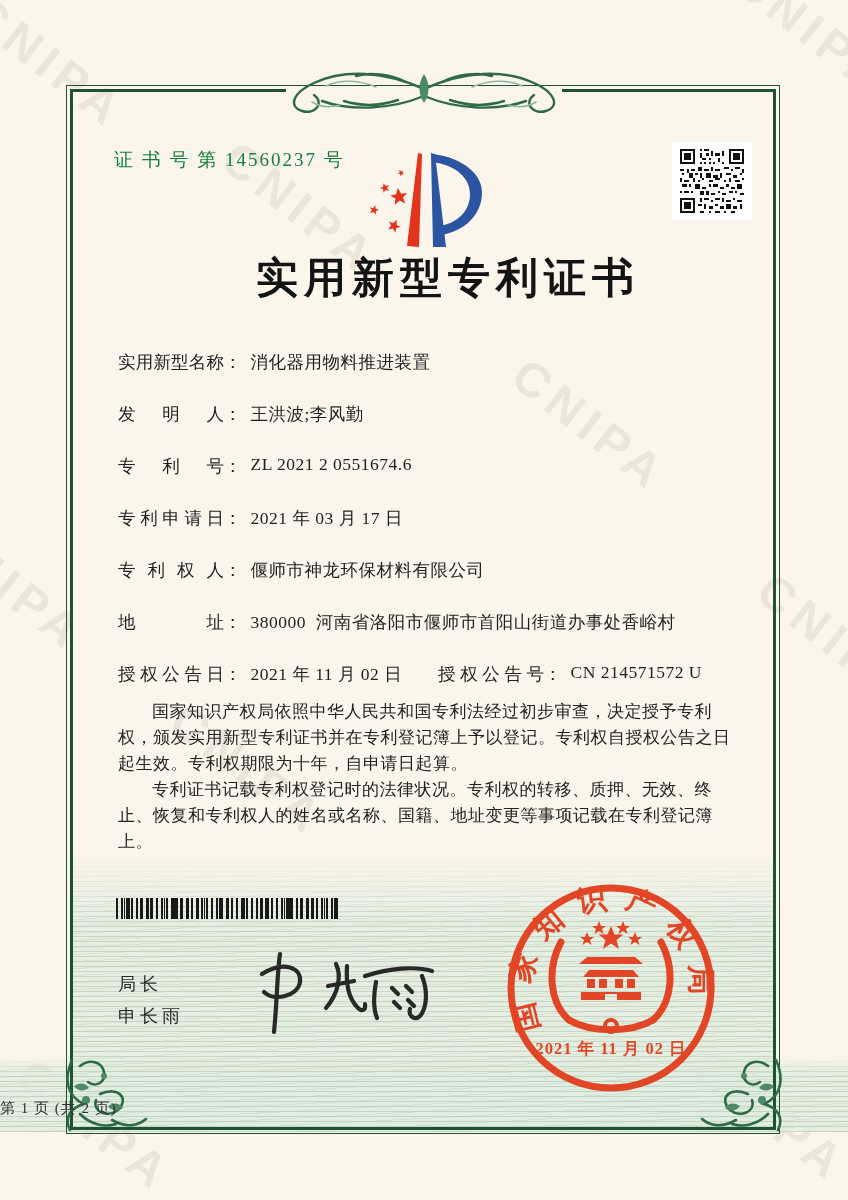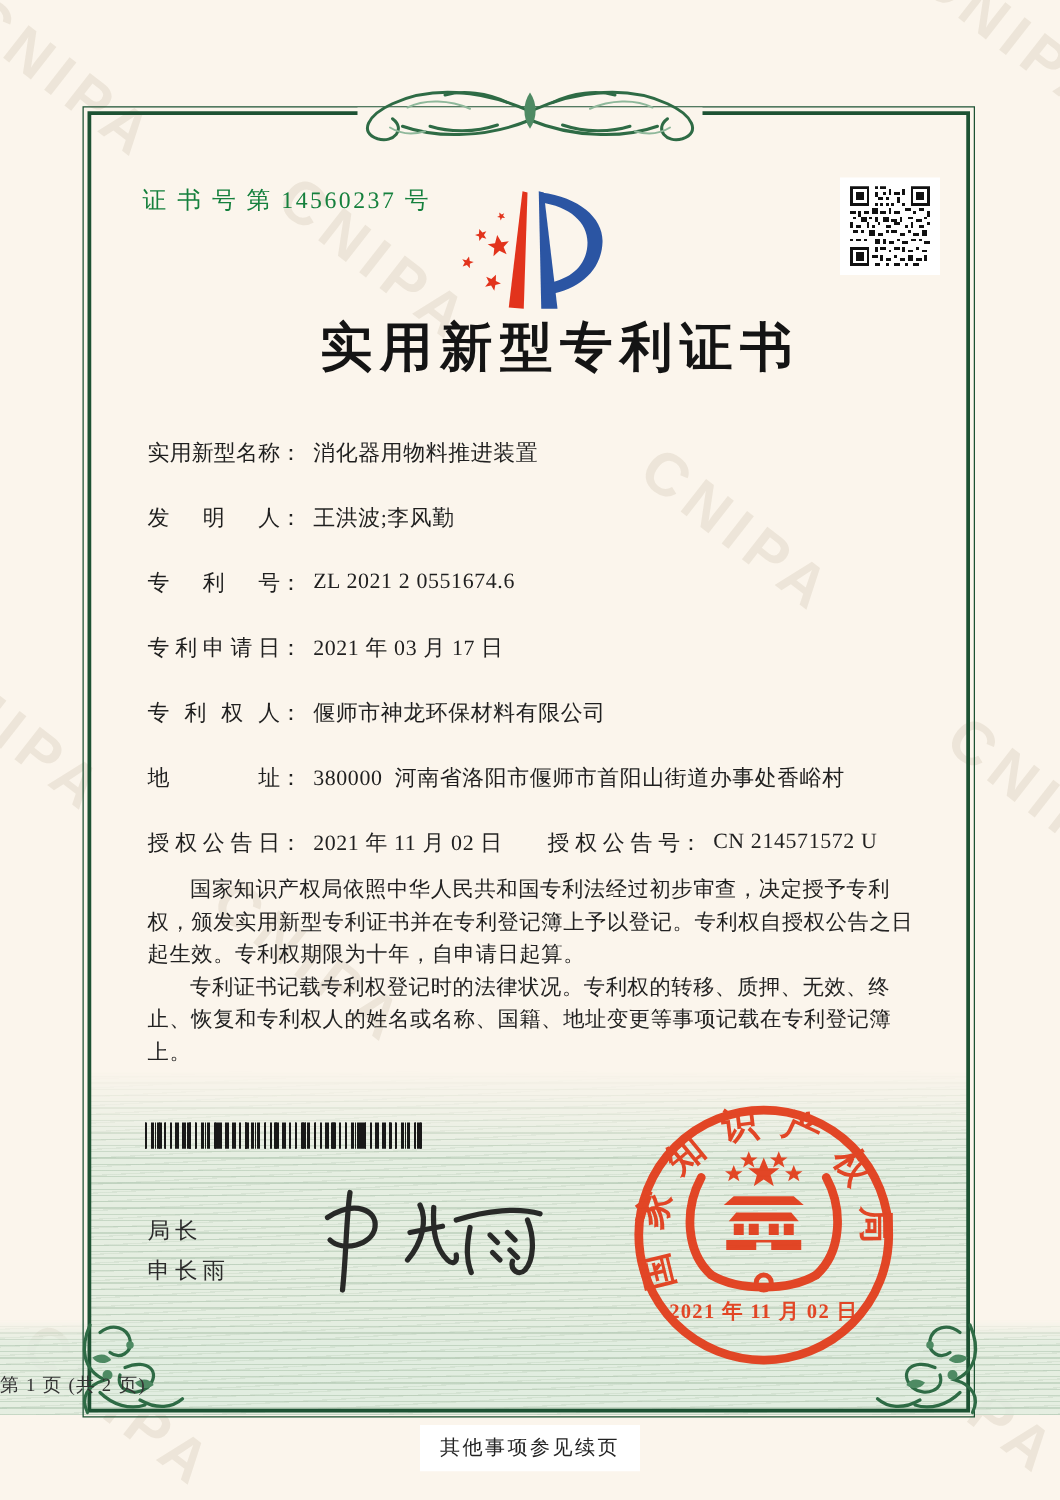--- a/index.html
+++ b/index.html
@@ -272,15 +272,14 @@
       <path d="M58 62 C 44 88 46 122 66 140" stroke-width="7"></path>
       <path d="M158 62 C 172 88 170 122 150 140" stroke-width="7"></path>
       <path d="M66 140 C 88 153 128 153 150 140" stroke-width="7"></path>
       <circle cx="108" cy="146" r="6" stroke-width="4"></circle>
     </g>
     <text x="108" y="174" text-anchor="middle" font-size="16.5" font-weight="bold" fill="#e23a18" letter-spacing="1" font-family="'Liberation Serif','DejaVu Serif',serif">2021 年 11 月 02 日</text>
   </svg>
 
   <div class="txt page-info">第 1 页 (共 2 页)</div>
 
-  <div class="note-box">其他事项参见续页</div>
 
 </div>
 
 </body></html>

